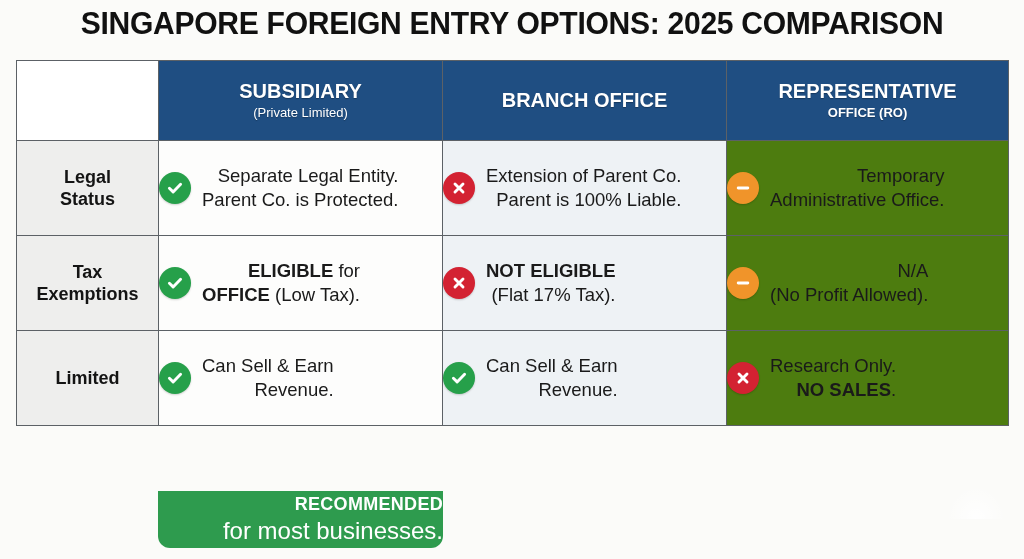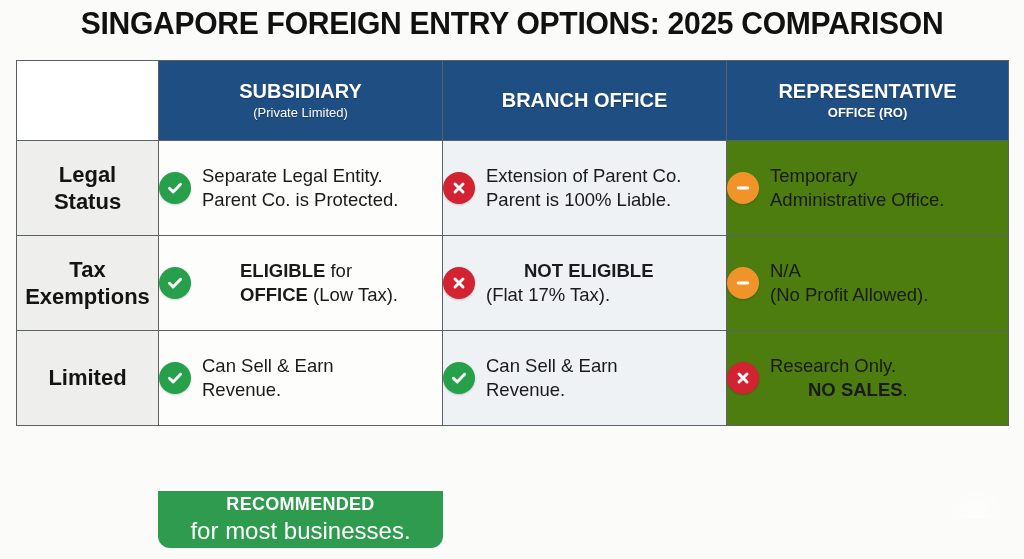--- a/index.html
+++ b/index.html
@@ -80,52 +80,53 @@
   th.hcell .sub-line {
     display: block;
     font-weight: 400;
     font-size: 13px;
   }
 
   
   td.rowlabel {
     background: #eeeeed;
     text-align: center;
-    font-size: 22px;
+    font-size: 18px;
     font-weight: 700;
     color: #141414;
     line-height: 1.25;
   }
 
   
   tr.r1, tr.r2, tr.r3 { height: 95px; }
   tr.r4 { height: 94px; }
 
   td.cell {
     padding: 0 10px 0 14px;
   }
   td.cell.col-sub    { background: #fdfdfc; }
   td.cell.col-branch { background: #eef2f5; }
   td.cell.col-ro     { background: #4d7c0f; }
 
   .cellinner {
     display: flex;
     align-items: center;
     gap: 11px;
+    text-align: right;
   }
   .cellinner.center {
     justify-content: center;
     text-align: center;
   }
   .ctext {
     font-size: 18.5px;
     line-height: 1.32;
     color: #1a1a1a;
   }
-  .ctext b { font-weight: 700; margin-left: 38px; }
+  .ctext b { font-weight: 700; }
 
   
   .icon {
     flex: 0 0 auto;
     width: 32px;
     height: 32px;
     border-radius: 50%;
     display: inline-flex;
     align-items: center;
     justify-content: center;
@@ -140,21 +141,21 @@
   #recommended {
     position: absolute;
     left: 158px;
     top: 491px;
     width: 285px;
     height: 57px;
     background: #2E9B4E;
     border-bottom-left-radius: 12px;
     border-bottom-right-radius: 12px;
     color: #ffffff;
-    text-align: center;
+    text-align: right;
     display: flex;
     flex-direction: column;
     justify-content: center;
     line-height: 1.22;
   }
   #recommended .rec-title {
     font-size: 18px;
     font-weight: 700;
     letter-spacing: 0.3px;
   }

